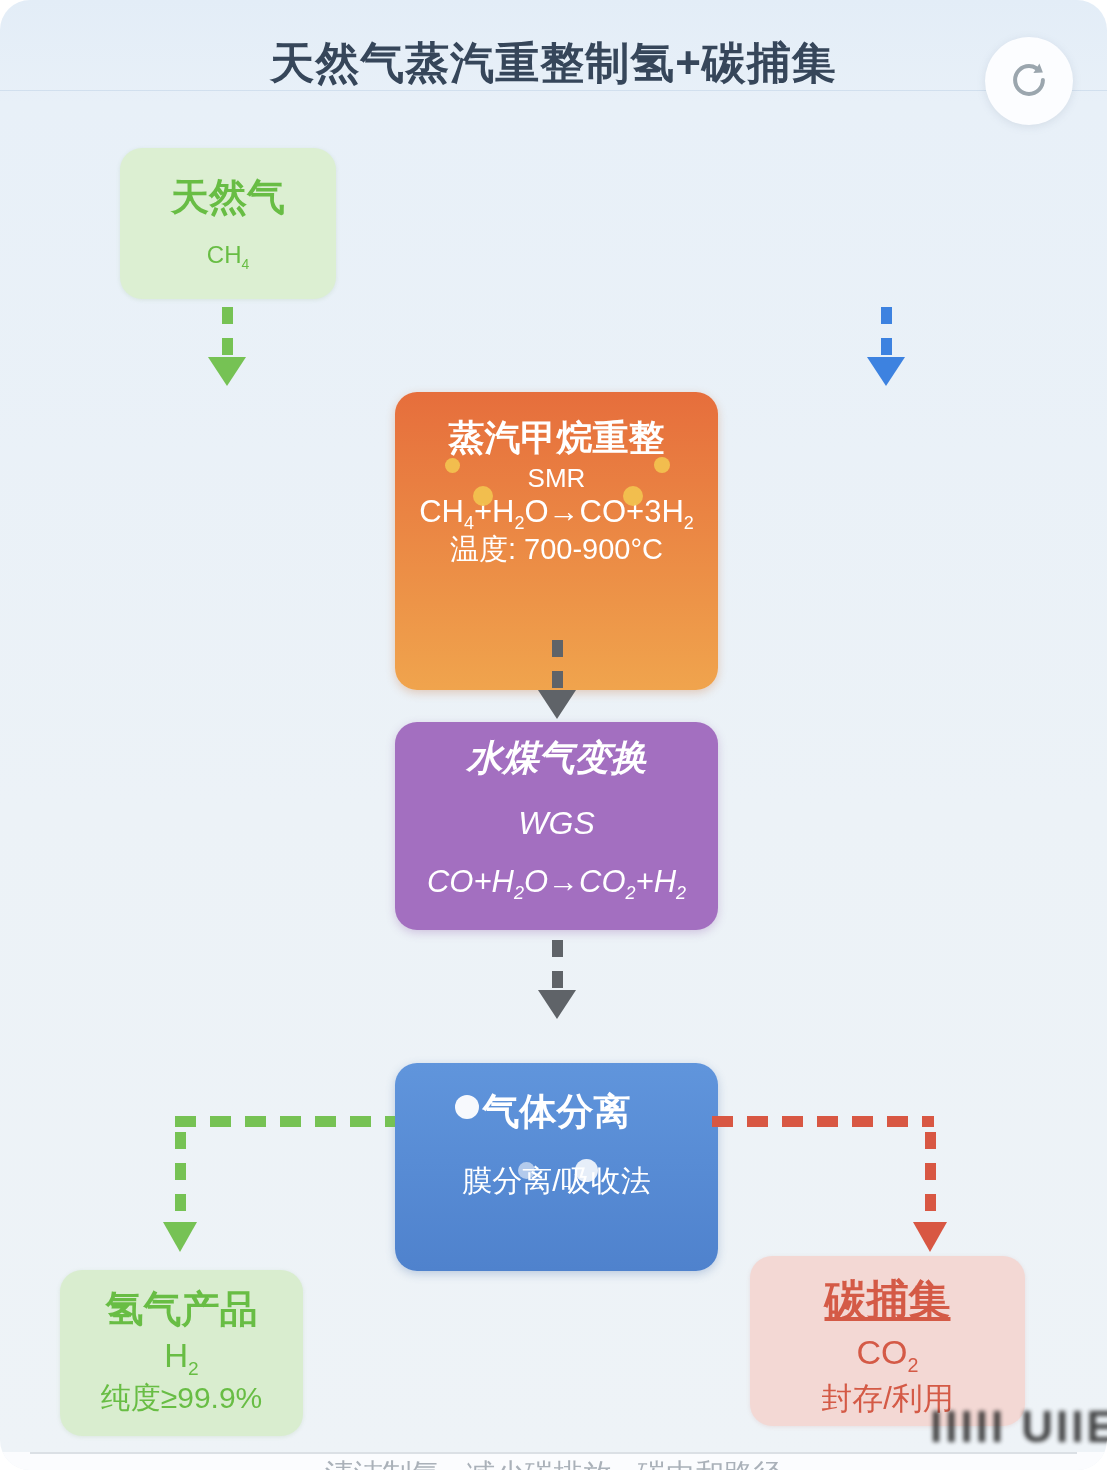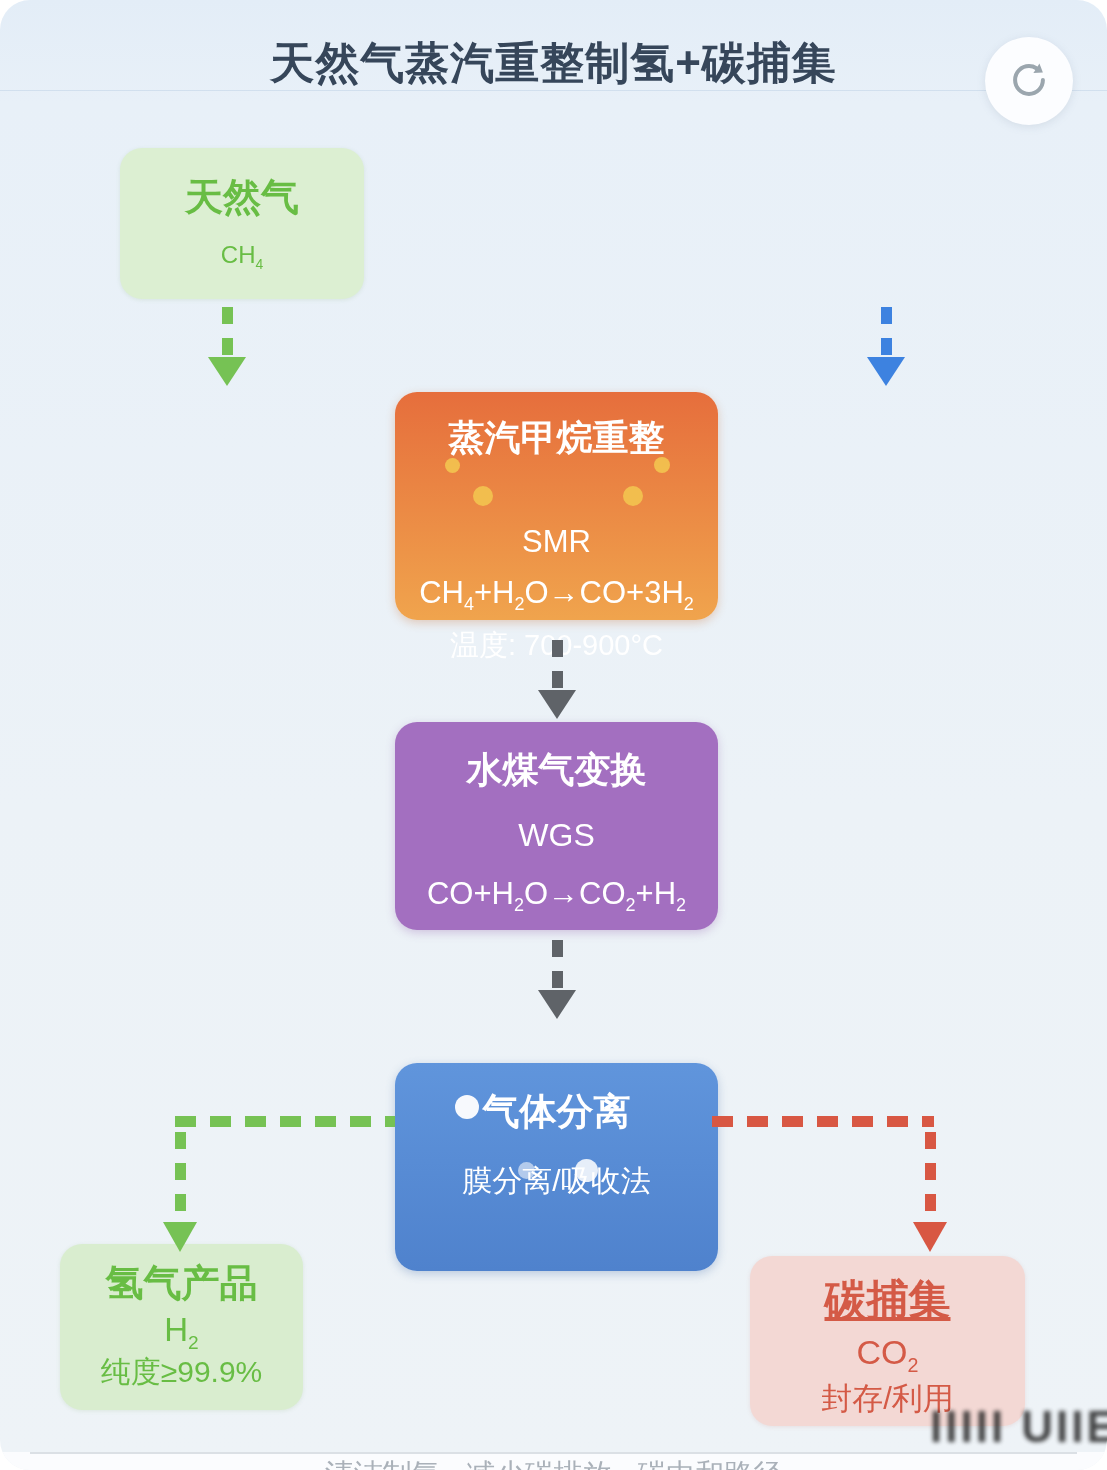--- a/index.html
+++ b/index.html
@@ -26,51 +26,51 @@
 
   .node{
     position:absolute;border-radius:22px;text-align:center;
     display:flex;flex-direction:column;align-items:center;
     box-sizing:border-box;white-space:nowrap;
   }
   .node .t{font-weight:bold;}
   sub{font-size:.58em;line-height:0;}
 
   
-  .box-ng{left:120px;top:148px;width:244px;height:151px;background:#dcefd2;color:#68bd44;
+  .box-ng{left:120px;top:148px;width:216px;height:151px;background:#dcefd2;color:#68bd44;
           padding-top:24px;gap:18px;box-shadow:0 1px 4px rgba(110,160,90,.15);}
   .box-ng .t{font-size:38px;}
   .box-ng .f{font-size:24px;}
   .box-steam{left:780px;top:148px;width:217px;height:151px;background:#c6def4;color:#3f8ce2;
           padding-top:24px;gap:18px;box-shadow:0 1px 4px rgba(90,130,180,.15);}
   .box-steam .t{font-size:38px;}
   .box-steam .f{font-size:33px;}
 
   
-  .box-smr{left:395px;top:392px;width:323px;height:228px;color:#fff;
+  .box-smr{left:395px;top:392px;width:323px;height:298px;color:#fff;
     background:linear-gradient(180deg,#e66e3c,#f0a44d);
-    padding-top:22px;gap:15px;box-shadow:0 3px 10px rgba(200,110,50,.3);}
+    padding-top:22px;box-shadow:0 3px 10px rgba(200,110,50,.3);}
   .box-smr .t{font-size:36px;}
-  .box-smr .a{font-size:31px;margin-top:46px;}
+  .box-smr .a{font-size:26px;}
   .box-smr .f{font-size:31px;}
   .box-smr .cond{font-size:29px;}
 
   .box-wgs{left:395px;top:722px;width:323px;height:208px;color:#fff;background:#a36fc0;
-    padding-top:24px;gap:22px;box-shadow:0 3px 10px rgba(140,90,170,.3);}
+    padding-top:12px;gap:22px;box-shadow:0 3px 10px rgba(140,90,170,.3);font-style:italic;}
   .box-wgs .t{font-size:36px;}
   .box-wgs .a{font-size:32px;}
   .box-wgs .f{font-size:31px;}
 
   .box-sep{left:395px;top:1063px;width:323px;height:208px;color:#fff;
     background:linear-gradient(180deg,#6095dc,#4f82cd);
     padding-top:24px;gap:24px;box-shadow:0 3px 10px rgba(70,110,170,.3);}
   .box-sep .t{font-size:37px;}
   .box-sep .m{font-size:30px;}
 
-  .box-h2{left:60px;top:1244px;width:243px;height:166px;background:#d9edcf;color:#68bd44;
+  .box-h2{left:60px;top:1270px;width:243px;height:166px;background:#d9edcf;color:#68bd44;
     padding-top:14px;gap:4px;box-shadow:0 1px 4px rgba(110,160,90,.15);align-items:center;}
   .box-h2 .t{font-size:38px;}
   .box-h2 .f{font-size:33px;line-height:1.05;}
   .box-h2 .p{font-size:30px;}
 
   .box-cc{left:750px;top:1256px;width:275px;height:170px;background:#f3d8d4;color:#d45a46;
     padding-top:16px;gap:7px;box-shadow:0 1px 4px rgba(190,110,100,.15);}
   .box-cc .t{font-size:42px;font-weight:bold;text-decoration:underline;}
   .box-cc .f{font-size:34px;line-height:1.05;}
   .box-cc .u{font-size:31px;}

